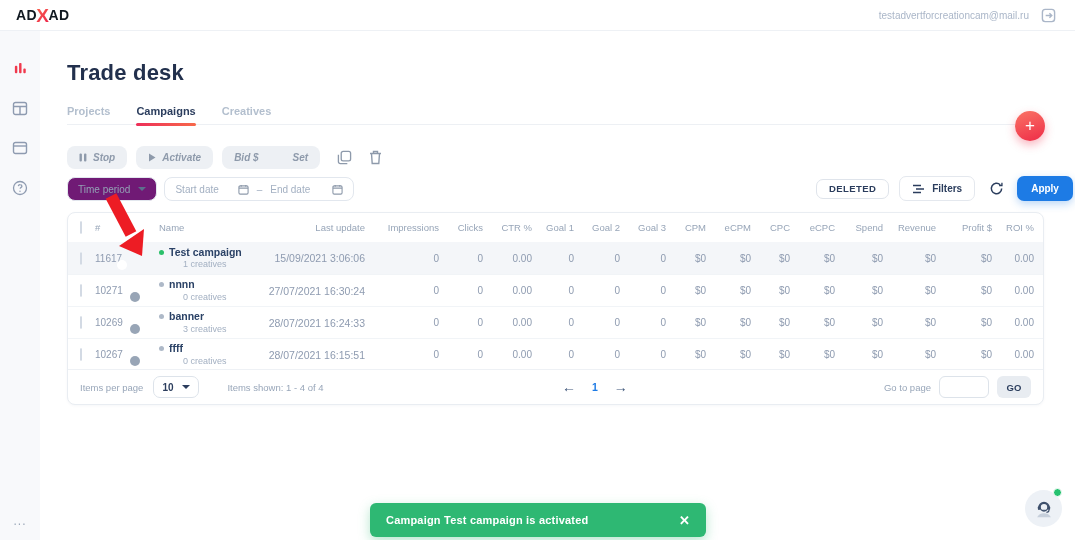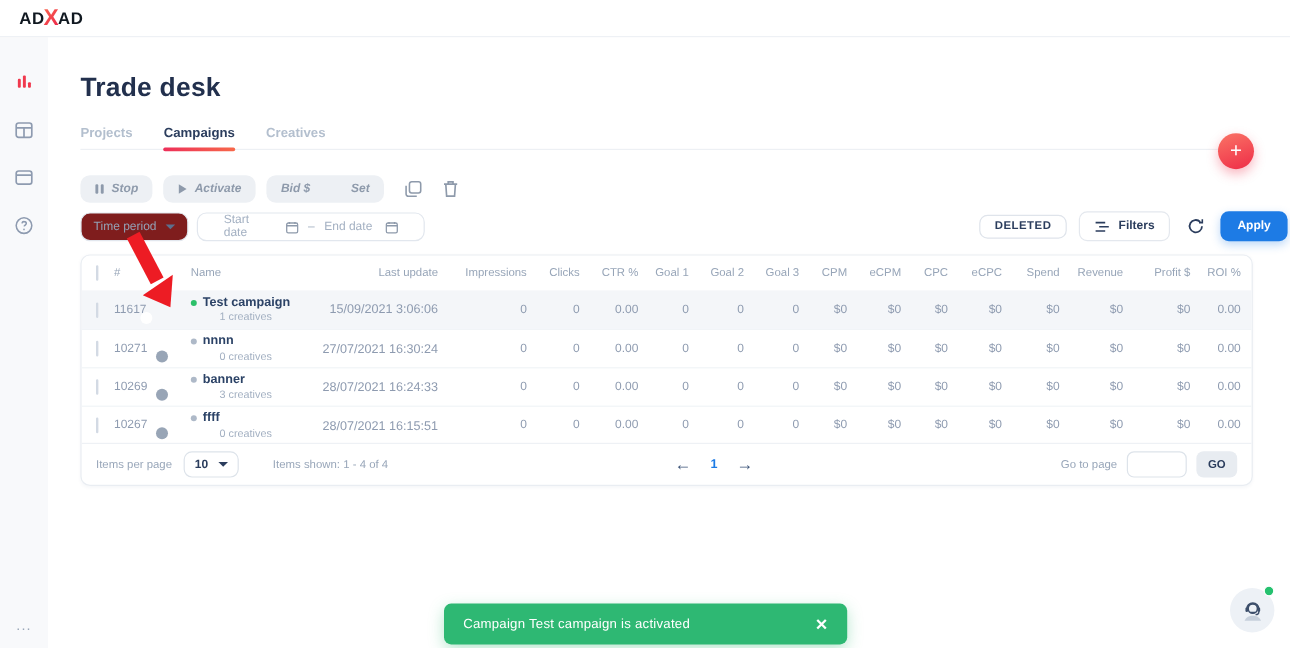--- a/index.html
+++ b/index.html
@@ -39,24 +39,24 @@
 
   
   .bulkbar { position:absolute; left:27px; top:115px; display:flex; align-items:center; gap:9px;font-style:italic; }
   .gbtn { height:23px; background:#edf0f4; border-radius:8px; display:flex; align-items:center; gap:6px;
     padding:0 12px; font-size:10px; font-weight:700; color:#8e9aab; cursor:pointer; }
   .bidset { width:98px; justify-content:space-between; }
   .icon-btn { width:22px; height:22px; display:flex; align-items:center; justify-content:center; cursor:pointer; }
 
   
   .filterbar { position:absolute; left:27px; top:146px; display:flex; align-items:center; gap:7px; }
-  .select-like { height:24px; border:1px solid #e2e7ee; border-radius:8px; background:#7f1d1d; display:flex;
+  .select-like { height:24px; border:1px solid #e2e7ee; border-radius:8px; background:#701a75; display:flex;
     align-items:center; gap:8px; padding:0 10px; font-size:10px; color:#93a1b5; cursor:pointer; }
   .daterange { height:24px; border:1px solid #e2e7ee; border-radius:8px; background:#fff; display:flex;
-    align-items:center; padding:0 21px; gap:8px; font-size:10px; color:#a3b0c2; width:190px; }
+    align-items:center; padding:0 10px; gap:8px; font-size:10px; color:#a3b0c2; width:190px; }
   .caret { width:0; height:0; border-left:4px solid transparent; border-right:4px solid transparent;
     border-top:4px solid #5c6f8d; }
 
   .rightbar { position:absolute; left:776px; top:145px; display:flex; align-items:center; gap:10px; }
   .deleted-btn { height:20px; border:1px solid #dfe4eb; border-radius:7px; background:#fff; padding:0 12px;
     display:flex; align-items:center; font-size:9.5px; font-weight:700; color:#2b3d5d; letter-spacing:.4px; cursor:pointer; }
   .filters-btn { height:25px; border:1px solid #e4e8ee; border-radius:7px; background:#fff; padding:0 12px;
     display:flex; align-items:center; gap:7px; font-size:10px; font-weight:700; color:#2b3d5d; cursor:pointer; }
   .refresh-btn { width:22px; height:22px; display:flex; align-items:center; justify-content:center; cursor:pointer; }
   .apply-btn { height:25px; border-radius:7px; background:#1d7be5; color:#fff; padding:0 14px; display:flex;
@@ -99,38 +99,47 @@
   .pagenum { color:#1d7be5; font-weight:700; font-size:10.5px; cursor:pointer; }
   .goto { position:absolute; right:12px; display:flex; align-items:center; gap:8px; }
   .goto input { width:50px; height:22px; border:1px solid #dde3ea; border-radius:6px; outline:none; padding:0 6px; font-size:10px; }
   .go-btn { width:34px; height:22px; background:#e8ecf1; border-radius:6px; display:flex; align-items:center;
     justify-content:center; font-size:9.5px; font-weight:700; color:#2b3d5d; cursor:pointer; }
 
   
   .toast { position:absolute; left:370px; top:503px; width:336px; height:34px; background:#2eb873; border-radius:6px;
     display:flex; align-items:center; justify-content:space-between; padding:0 16px; z-index:40;
     box-shadow:0 4px 12px rgba(46,184,115,.35); }
-  .toast-msg { color:#fff; font-size:11px; font-weight:400; letter-spacing:.2px;text-align:right; }
+  .toast-msg { color:#fff; font-size:11px; font-weight:700; letter-spacing:.2px;text-align:right; }
   .toast-x { color:#fff; font-size:13px; font-weight:700; cursor:pointer; }
 
   
   .annot-arrow { position:absolute; left:100px; top:193px; z-index:30; pointer-events:none; }
   .support { position:absolute; left:1025px; top:490px; width:37px; height:37px; border-radius:50%;
     background:#edf1f6; display:flex; align-items:center; justify-content:center; cursor:pointer; z-index:25; }
   .support .online { position:absolute; right:0; top:-2px; width:9px; height:9px; border-radius:50%;
     background:#25c16f; border:1.5px solid #fff; }
 </style>
 </head>
 <body>
 
 <div class="topbar">
   <div class="logo">
     <span>AD</span>
       <span class="x">X</span>
       <span>AD</span>
+  </div>
+  <div class="account">
+    <span>testadvertforcreationcam@mail.ru</span>
+    <span class="icon-btn">
+      <svg width="15" height="15" viewBox="0 0 16 16" fill="none" stroke="#aab6c8" stroke-width="1.5">
+        <rect x="1.5" y="1.5" width="13" height="13" rx="3"></rect>
+          <path d="M5 8h6M9 5.5L11.5 8L9 10.5"></path>
+      </svg>
+    </span>
   </div>
 </div>
 
 <div class="sidebar">
   <div class="side-ic" style="margin-top:17px">
     <svg width="15" height="15" viewBox="0 0 16 16">
       <rect x="2" y="5" width="2.6" height="8" rx="1" fill="#f0394d"></rect>
       <rect x="6.5" y="2" width="2.6" height="11" rx="1" fill="#f0394d"></rect>
       <rect x="11" y="8" width="2.6" height="5" rx="1" fill="#f0394d"></rect>
     </svg>

